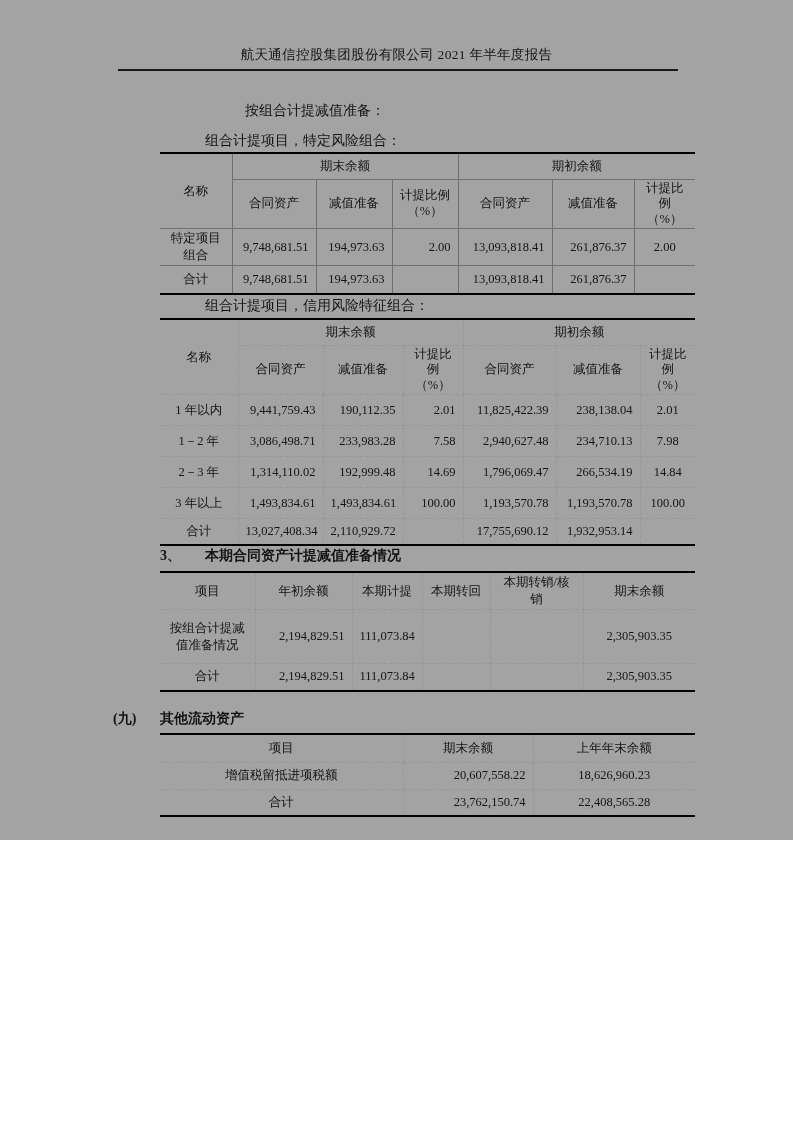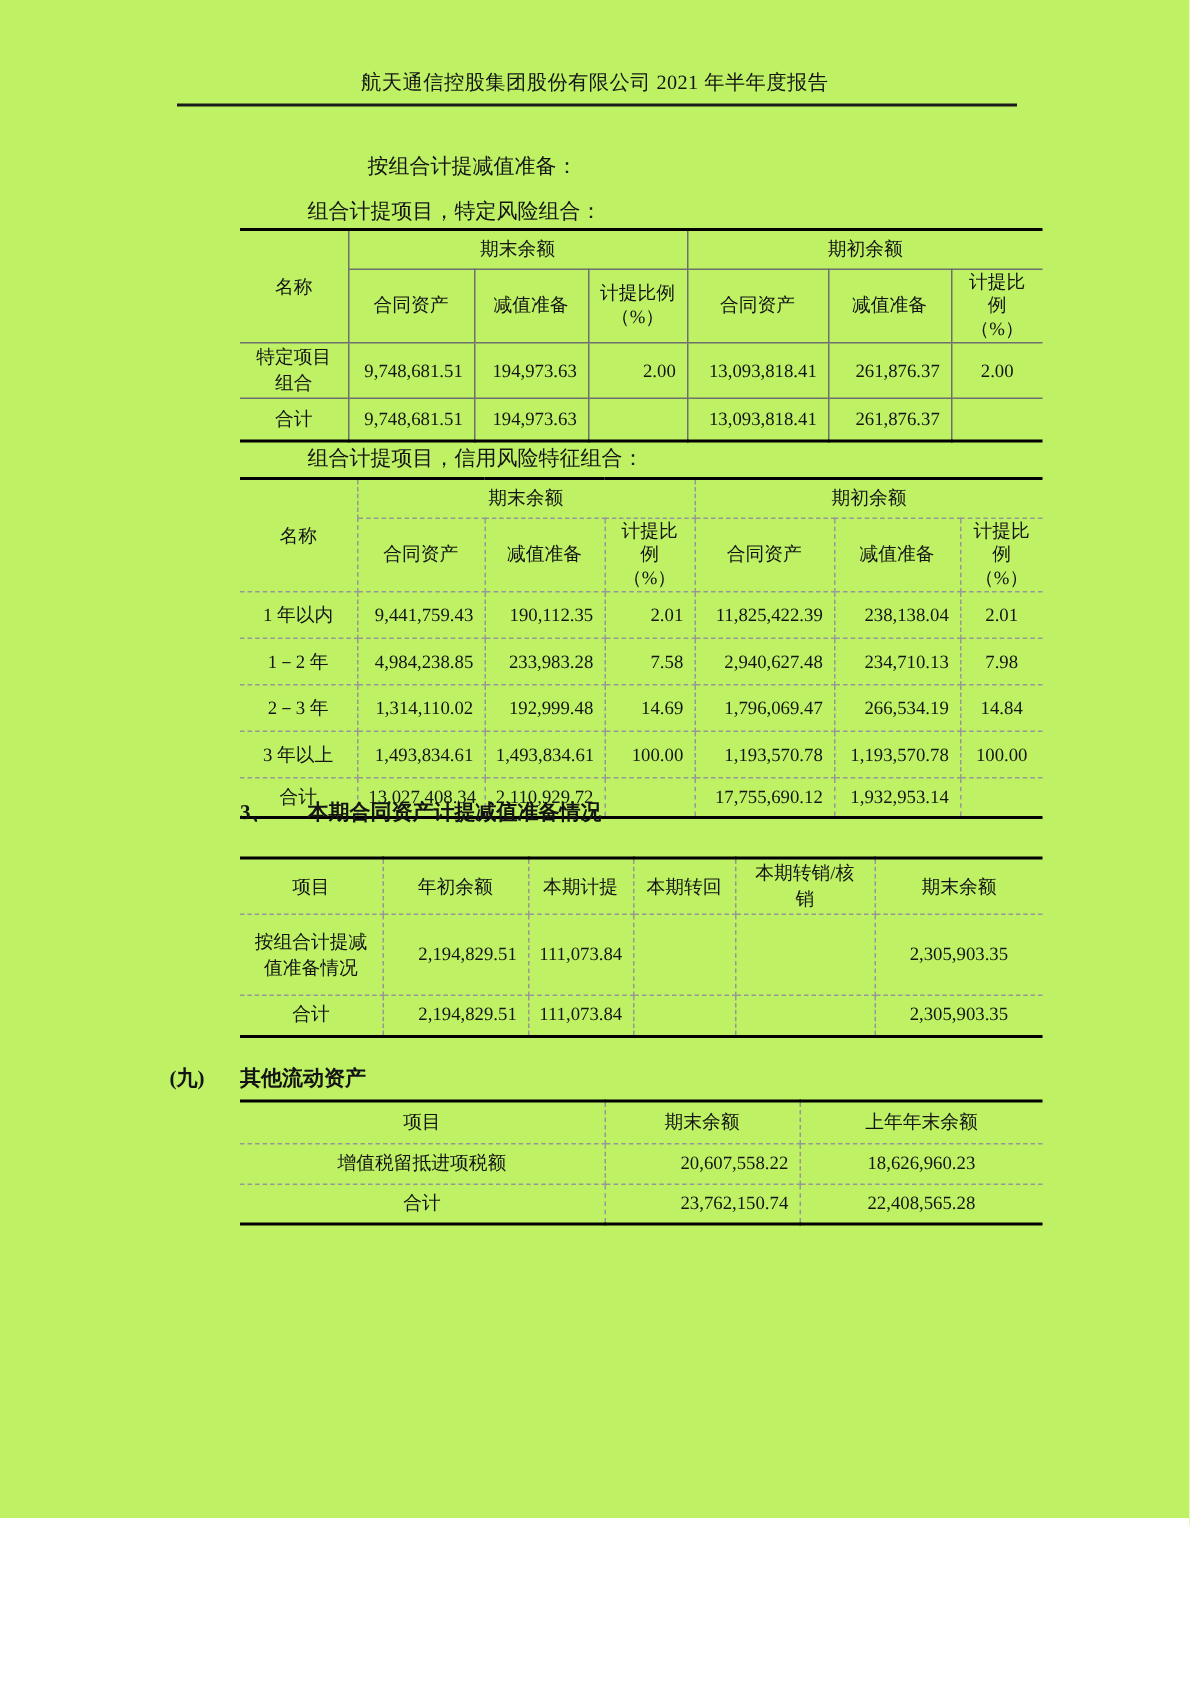--- a/index.html
+++ b/index.html
@@ -1,30 +1,30 @@
 <!DOCTYPE html>
 <html><head>
 <meta charset="utf-8">
 <style>
   html,body { margin:0; padding:0; background:#ffffff; }
   .page {
-    position:relative; width:793px; height:1012px; background:#bef264;
+    position:relative; width:793px; height:840px; background:#a3a3a3;
     font-family:"Liberation Serif","DejaVu Serif",serif; color:#141414;
     overflow:hidden;
   }
   .doc-title { position:absolute; top:46px; left:0; width:100%; text-align:center;
     font-size:13.5px; letter-spacing:0.3px; }
   .doc-rule { position:absolute; top:69px; left:118px; width:560px; height:2px; background:#1a1a1a; }
 
   .para { position:absolute; left:205px; font-size:14px; }
   .p1 { top:102px;margin-left:40px; } .p2 { top:132px; } .p3 { top:297px; }
 
   .sec { position:absolute; font-weight:bold; font-size:14px; white-space:nowrap; }
   .sec .num { display:inline-block; }
-  .sec3 { top:533px; left:160px; } .sec3 .num { width:45px; }
+  .sec3 { top:547px; left:160px; } .sec3 .num { width:45px; }
   .sec9 { top:710px; left:113px; } .sec9 .num { width:47px; }
 
   table.tbl { position:absolute; left:160px; width:535px; border-collapse:collapse;
     table-layout:fixed; border-top:2px solid #000; border-bottom:2px solid #000; }
   .tbl td { font-size:12.5px; padding:1px 7px; vertical-align:middle; overflow:hidden; }
   .tbl.solid td { border:1px solid #6f6f6f; }
   .tbl.dash td  { border:1px dashed #979797; }
   .tbl td:first-child { border-left:none; }
   .tbl td:last-child  { border-right:none;text-align:center; }
   .c { text-align:center; } .l { text-align:center; } .r { text-align:right; }
@@ -132,21 +132,21 @@
       <td class="l">1 年以内</td>
       <td class="r">9,441,759.43</td>
       <td class="r">190,112.35</td>
       <td class="r">2.01</td>
       <td class="r">11,825,422.39</td>
       <td class="r">238,138.04</td>
       <td class="r">2.01</td>
     </tr>
     <tr class="d">
       <td class="l">1－2 年</td>
-      <td class="r">4,984,238.85</td>
+      <td class="r">3,086,498.71</td>
       <td class="r">233,983.28</td>
       <td class="r">7.58</td>
       <td class="r">2,940,627.48</td>
       <td class="r">234,710.13</td>
       <td class="r">7.98</td>
     </tr>
     <tr class="d">
       <td class="l">2－3 年</td>
       <td class="r">1,314,110.02</td>
       <td class="r">192,999.48</td>

